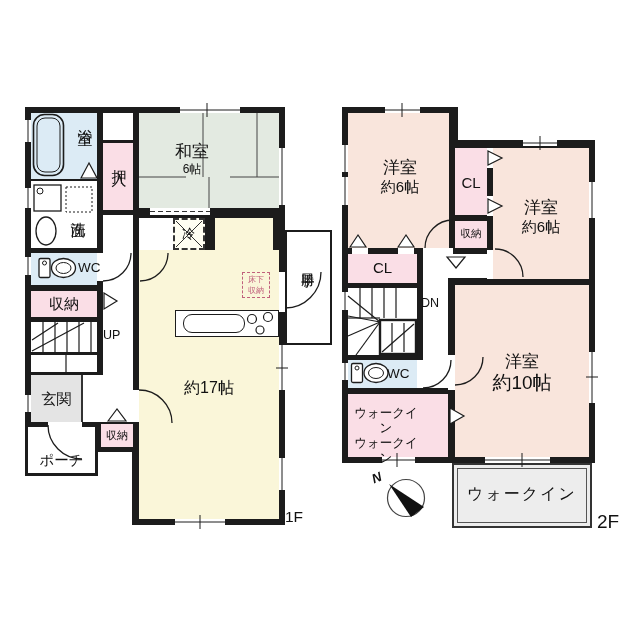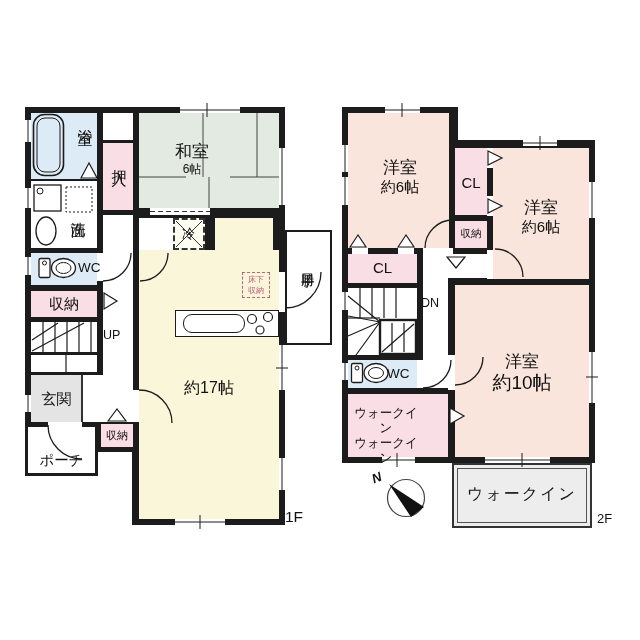--- a/index.html
+++ b/index.html
@@ -284,17 +284,17 @@
   <div class="lbl" style="left:387px;top:366px;font-size:13.5px;">WC</div>
   <div class="lbl c" style="left:348px;top:406px;width:76px;font-size:12.5px;">
     <div>ウォークイン</div>
     <div>ウォークイン</div>
   </div>
   <div class="lbl c" style="left:472px;top:352px;width:100px;">
     <div style="font-size:17px;">洋室</div>
     <div style="font-size:19px;">約10帖</div>
   </div>
   <div class="lbl c" style="left:452px;top:484px;width:140px;font-size:16px;letter-spacing:2px;">ウォークイン</div>
-  <div class="lbl" style="left:597px;top:511px;font-size:13px;">2F</div>
+  <div class="lbl" style="left:597px;top:511px;font-size:19px;">2F</div>
 
   <div class="lbl" style="left:372px;top:470px;font-size:13px;font-style:italic;font-weight:bold;transform:rotate(-22deg);">N</div>
 
 </div>
 
 </body></html>

